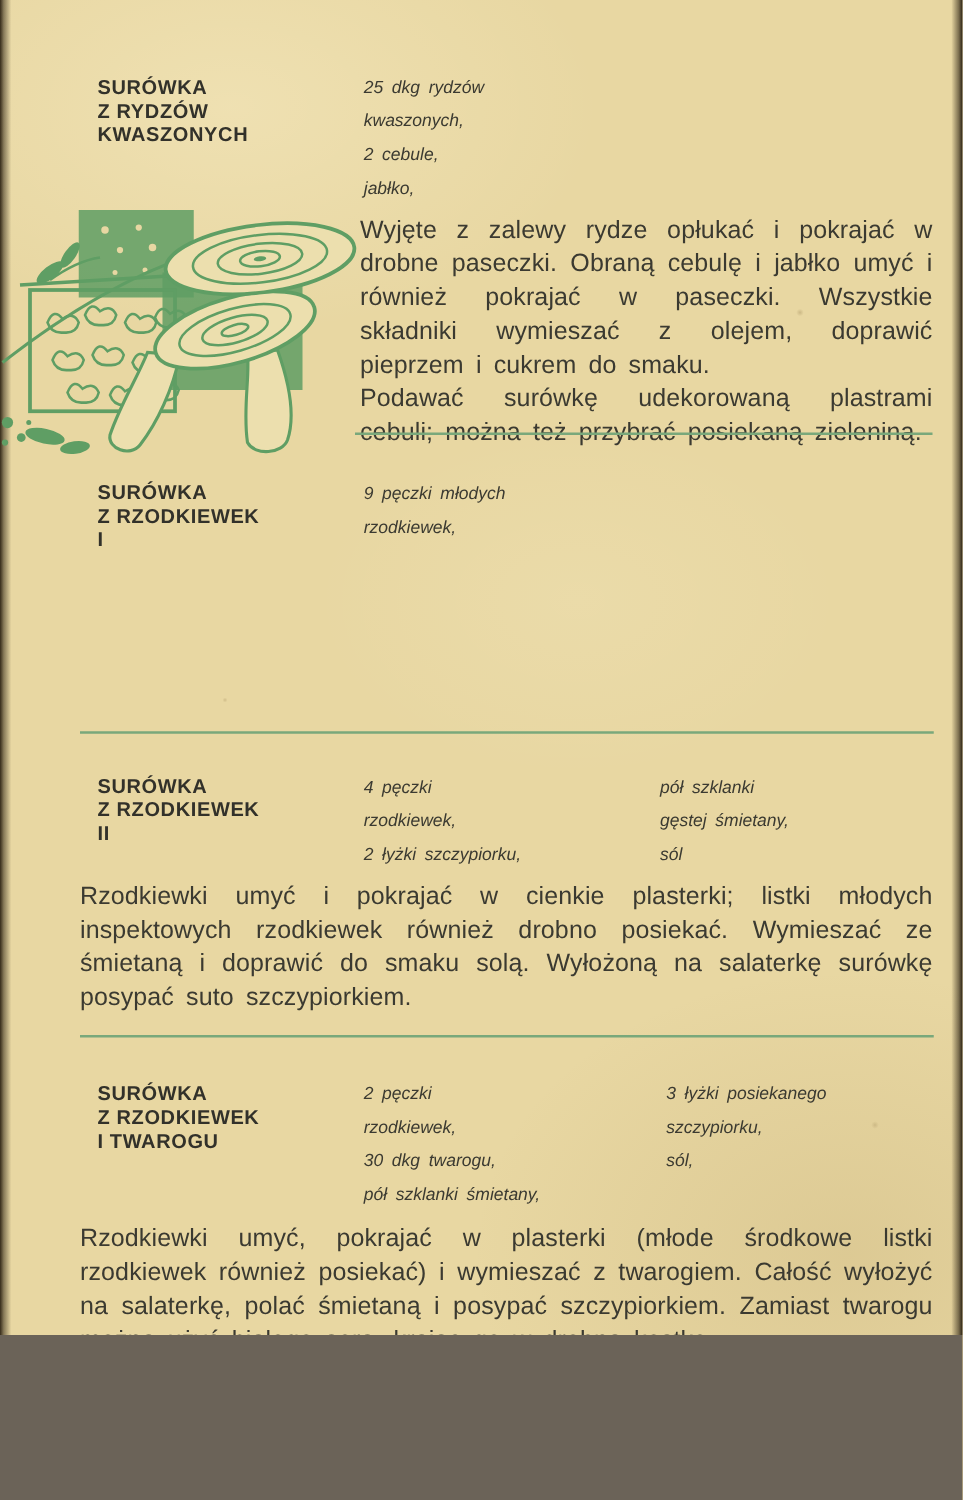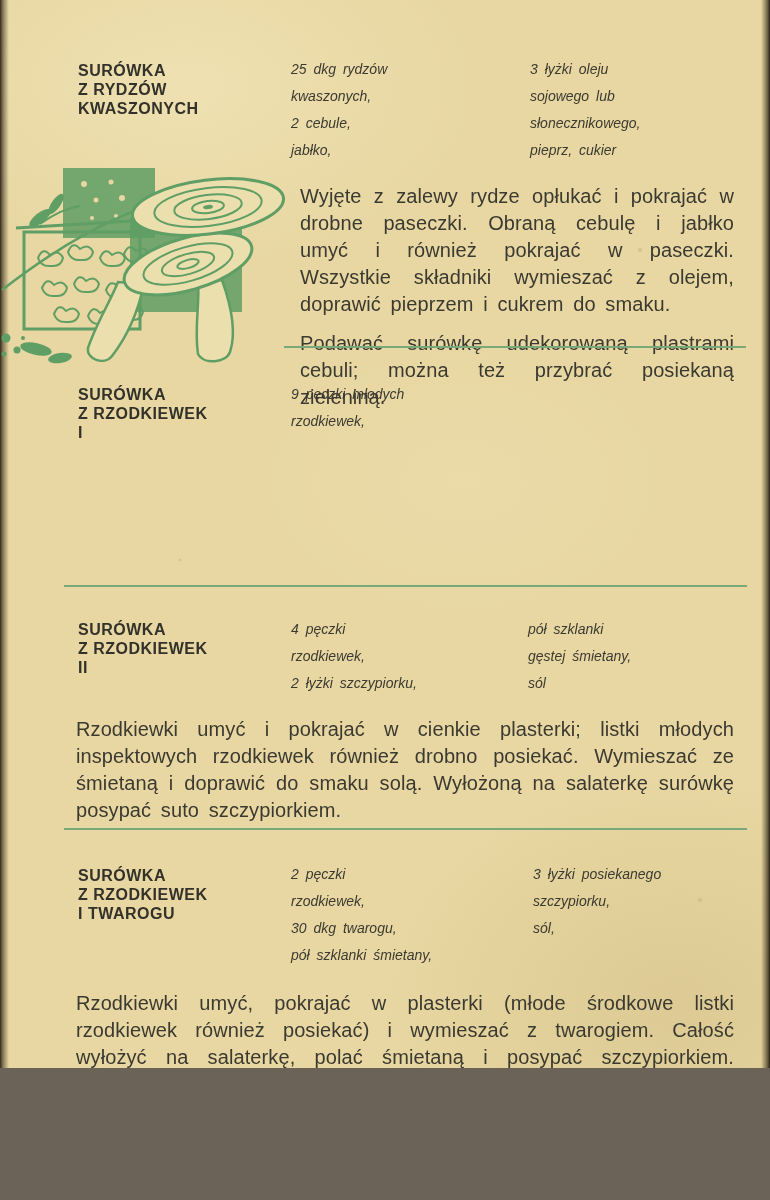--- a/index.html
+++ b/index.html
@@ -19,21 +19,21 @@
   .edge { position:absolute; top:0; bottom:0; width:9px; }
   .edge.left  { left:0;  background:linear-gradient(90deg, rgba(38,28,14,0.92) 0, rgba(38,28,14,0.5) 3px, rgba(38,28,14,0) 9px); }
   .edge.right { right:0; background:linear-gradient(270deg, rgba(33,24,11,0.95) 0, rgba(33,24,11,0.55) 3px, rgba(33,24,11,0) 9px); }
 
   .title { position:absolute; font-weight:bold; font-size:16px; line-height:19px;
            letter-spacing:0.5px; color:#32312a; }
   .ing   { position:absolute; font-style:italic; font-size:14px; line-height:27px;
            white-space:pre-line; color:#3b3a31; word-spacing:3px; }
   .body  { position:absolute; font-size:20px; line-height:27px; text-align:justify;
            color:#3b3a31; word-spacing:4px; letter-spacing:0.1px; }
-  .body p { margin:12px; }
+  .body p { margin:0; }
   .divider { position:absolute; height:2px; background:#79a87b; }
 
   .illu { position:absolute; left:-4px; top:162px; }
 
   .pagenum { position:absolute; left:74px; top:1112px; font-size:22px;
              letter-spacing:1px; color:#3a392f;text-align:center; }
   .watermark {
     position:absolute; left:52px; top:1080px; white-space:nowrap;
     font-weight:bold; font-size:50px; letter-spacing:-2px; line-height:1.2;
     color:rgba(250,243,219,0.52);
@@ -49,24 +49,20 @@
 
   <div class="title" style="left:78px; top:61px">
     <div>SURÓWKA</div>
     <div>Z RYDZÓW</div>
     <div>KWASZONYCH</div>
   </div>
   <div class="ing" style="left:291px; top:56px; width:225px">25 dkg rydzów
 kwaszonych,
 2 cebule,
 jabłko,</div>
-  <div class="ing" style="left:530px; top:56px; width:225px">3 łyżki oleju
-sojowego lub
-słonecznikowego,
-pieprz, cukier</div>
 
   <svg class="illu" width="300" height="205" viewBox="0 0 300 205">
     <g fill="none" stroke="#5f9e64">
 
       <g stroke="none" fill="#5f9e64" fill-opacity="0.85">
         <rect x="67" y="6" width="92" height="70"></rect>
         <rect x="134" y="56" width="112" height="94"></rect>
       </g>
       <g stroke="none" fill="#e8d7a2">
         <circle cx="88" cy="22" r="3"></circle>

